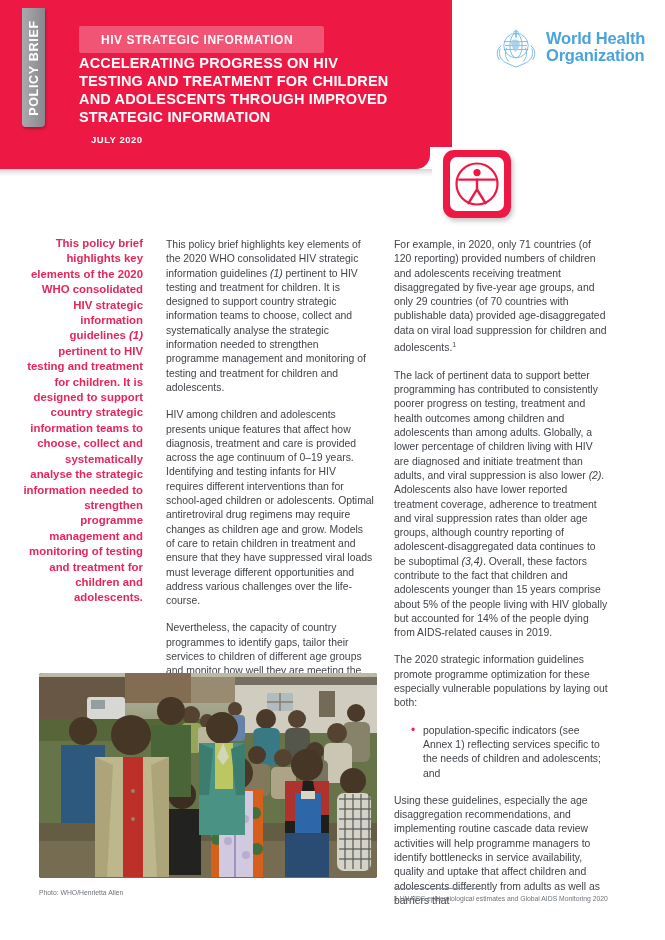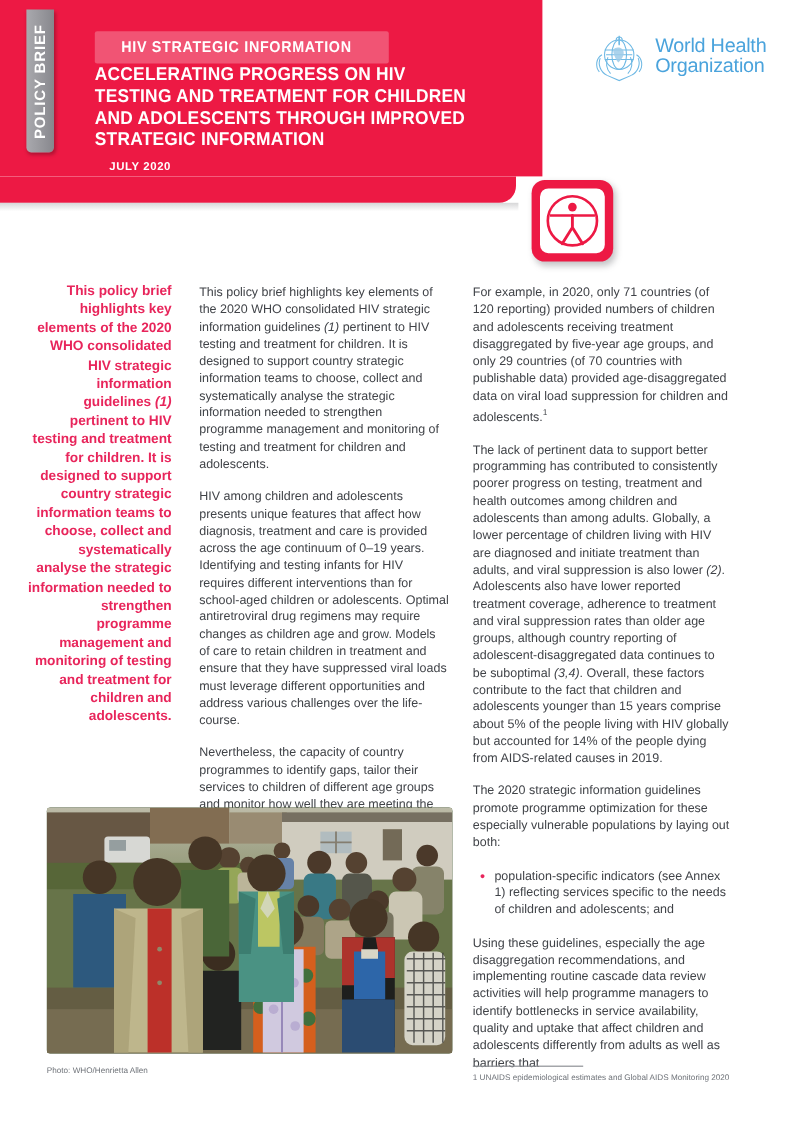--- a/index.html
+++ b/index.html
@@ -132,21 +132,21 @@
     position: absolute;
     left: 493px; top: 24px;
     display: flex;
     align-items: center;
     gap: 7px;
   }
   #who-wordmark {
     color: #4aa3dc;
     font-size: 16.5px;
     line-height: 17.5px;
-    font-weight: normal;
+    font-weight: bold;
     letter-spacing: -0.2px;
   }
 
   
   #col-pull {
     position: absolute;
     left: 21px; top: 236px;
     width: 122px;
     text-align: right;
     color: #E8255B;
@@ -176,21 +176,21 @@
   .para i { font-style: italic; }
   sup { font-size: 7px; vertical-align: super; }
 
   ul.bullets {
     margin: 0 0 13px 0;
     padding: 0 0 0 14px;
     list-style: none;
   }
   ul.bullets li {
     position: relative;
-    margin: 0 0 13px 4px;
+    margin: 0 0 13px 15px;
   }
   ul.bullets li:before {
     content: "\2022";
     position: absolute;
     left: -12px; top: -1px;
     color: #E8255B;
     font-size: 12px;
   }
 
   

